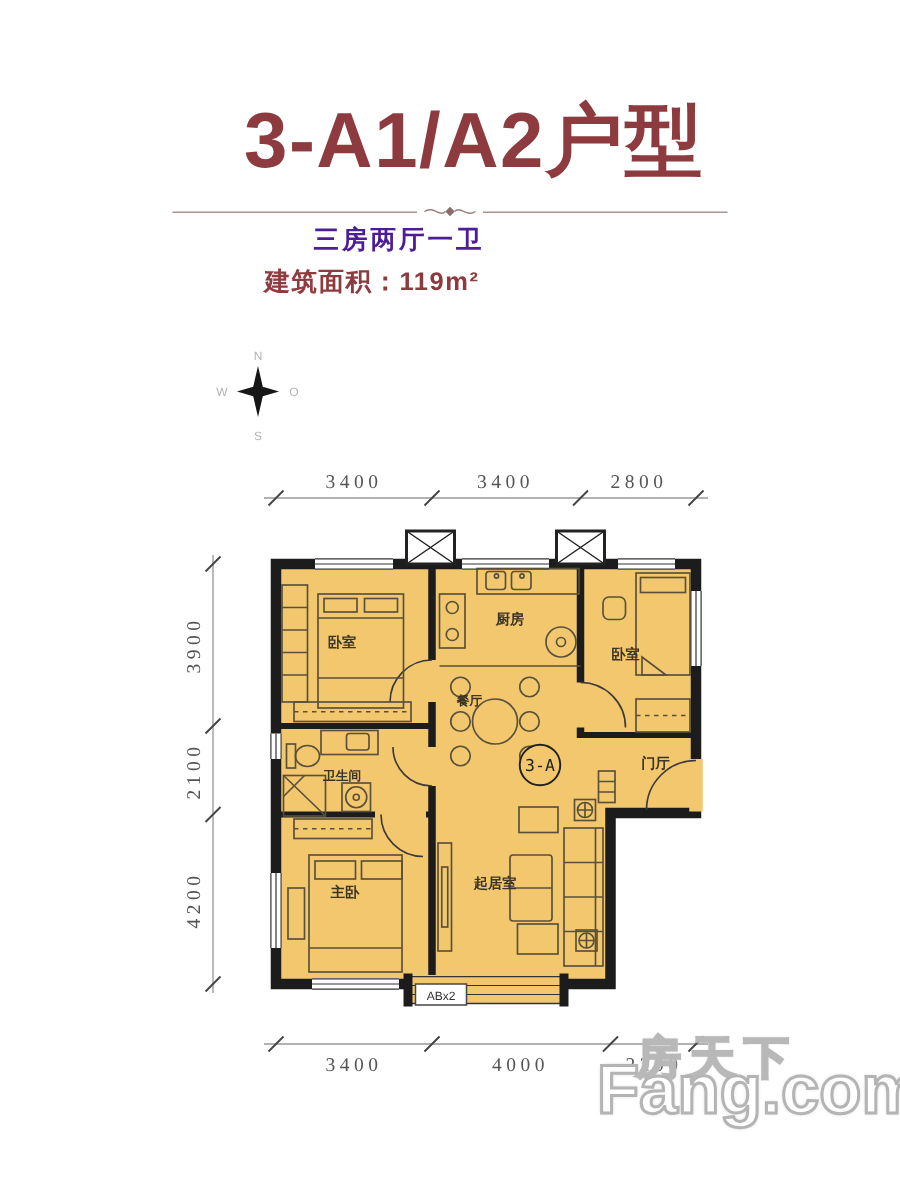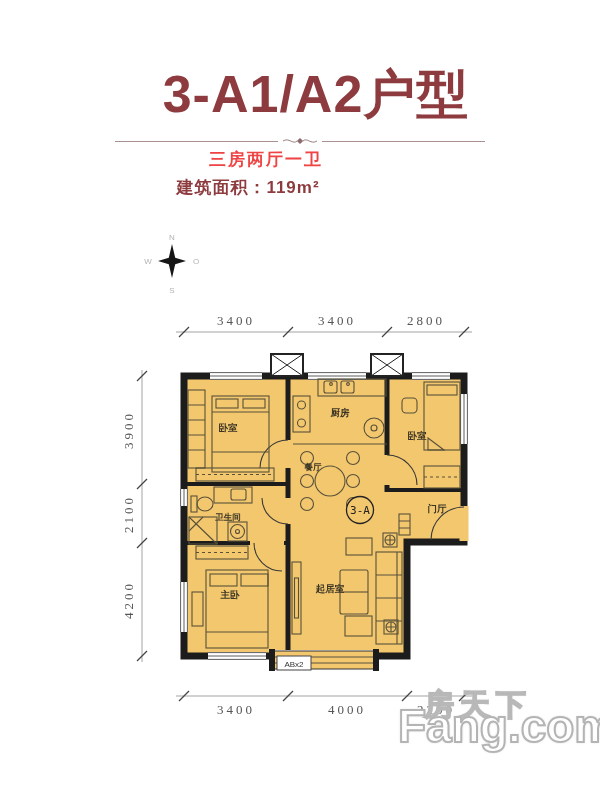--- a/index.html
+++ b/index.html
@@ -13,21 +13,21 @@
     z-index:2;
   }
   .divider{
     position:absolute;top:136px;left:115px;width:370px;height:10px;
     display:flex;align-items:center;z-index:2;
   }
   .divider .rule{flex:1;height:1px;background:#ab9292;}
   .divider .orn{width:38px;height:10px;margin:0 3px;flex:0 0 auto;}
   .subtitle1{
     position:absolute;top:149px;left:0;width:532px;text-align:center;
-    font-size:17px;line-height:22px;font-weight:bold;color:#ef4444;letter-spacing:2px;z-index:2;
+    font-size:17px;line-height:22px;font-weight:bold;color:#4c1d95;letter-spacing:2px;z-index:2;
   }
   .subtitle2{
     position:absolute;top:177px;left:0;width:496px;text-align:center;
     font-size:17px;line-height:22px;font-weight:bold;color:#8d3b3e;letter-spacing:1px;z-index:2;
   }
   svg.plan{position:absolute;left:0;top:0;z-index:1;}
   .dim-label{font-family:"Liberation Serif",serif;font-size:13px;letter-spacing:3px;fill:#555;}
   .room-label{font-family:"Liberation Sans",sans-serif;font-size:9.5px;font-weight:bold;fill:#3c3425;}
   .room-label.small{font-size:8.5px;}
   .compass-letter{font-family:"Liberation Sans",sans-serif;font-size:8px;fill:#b3b3b3;}

